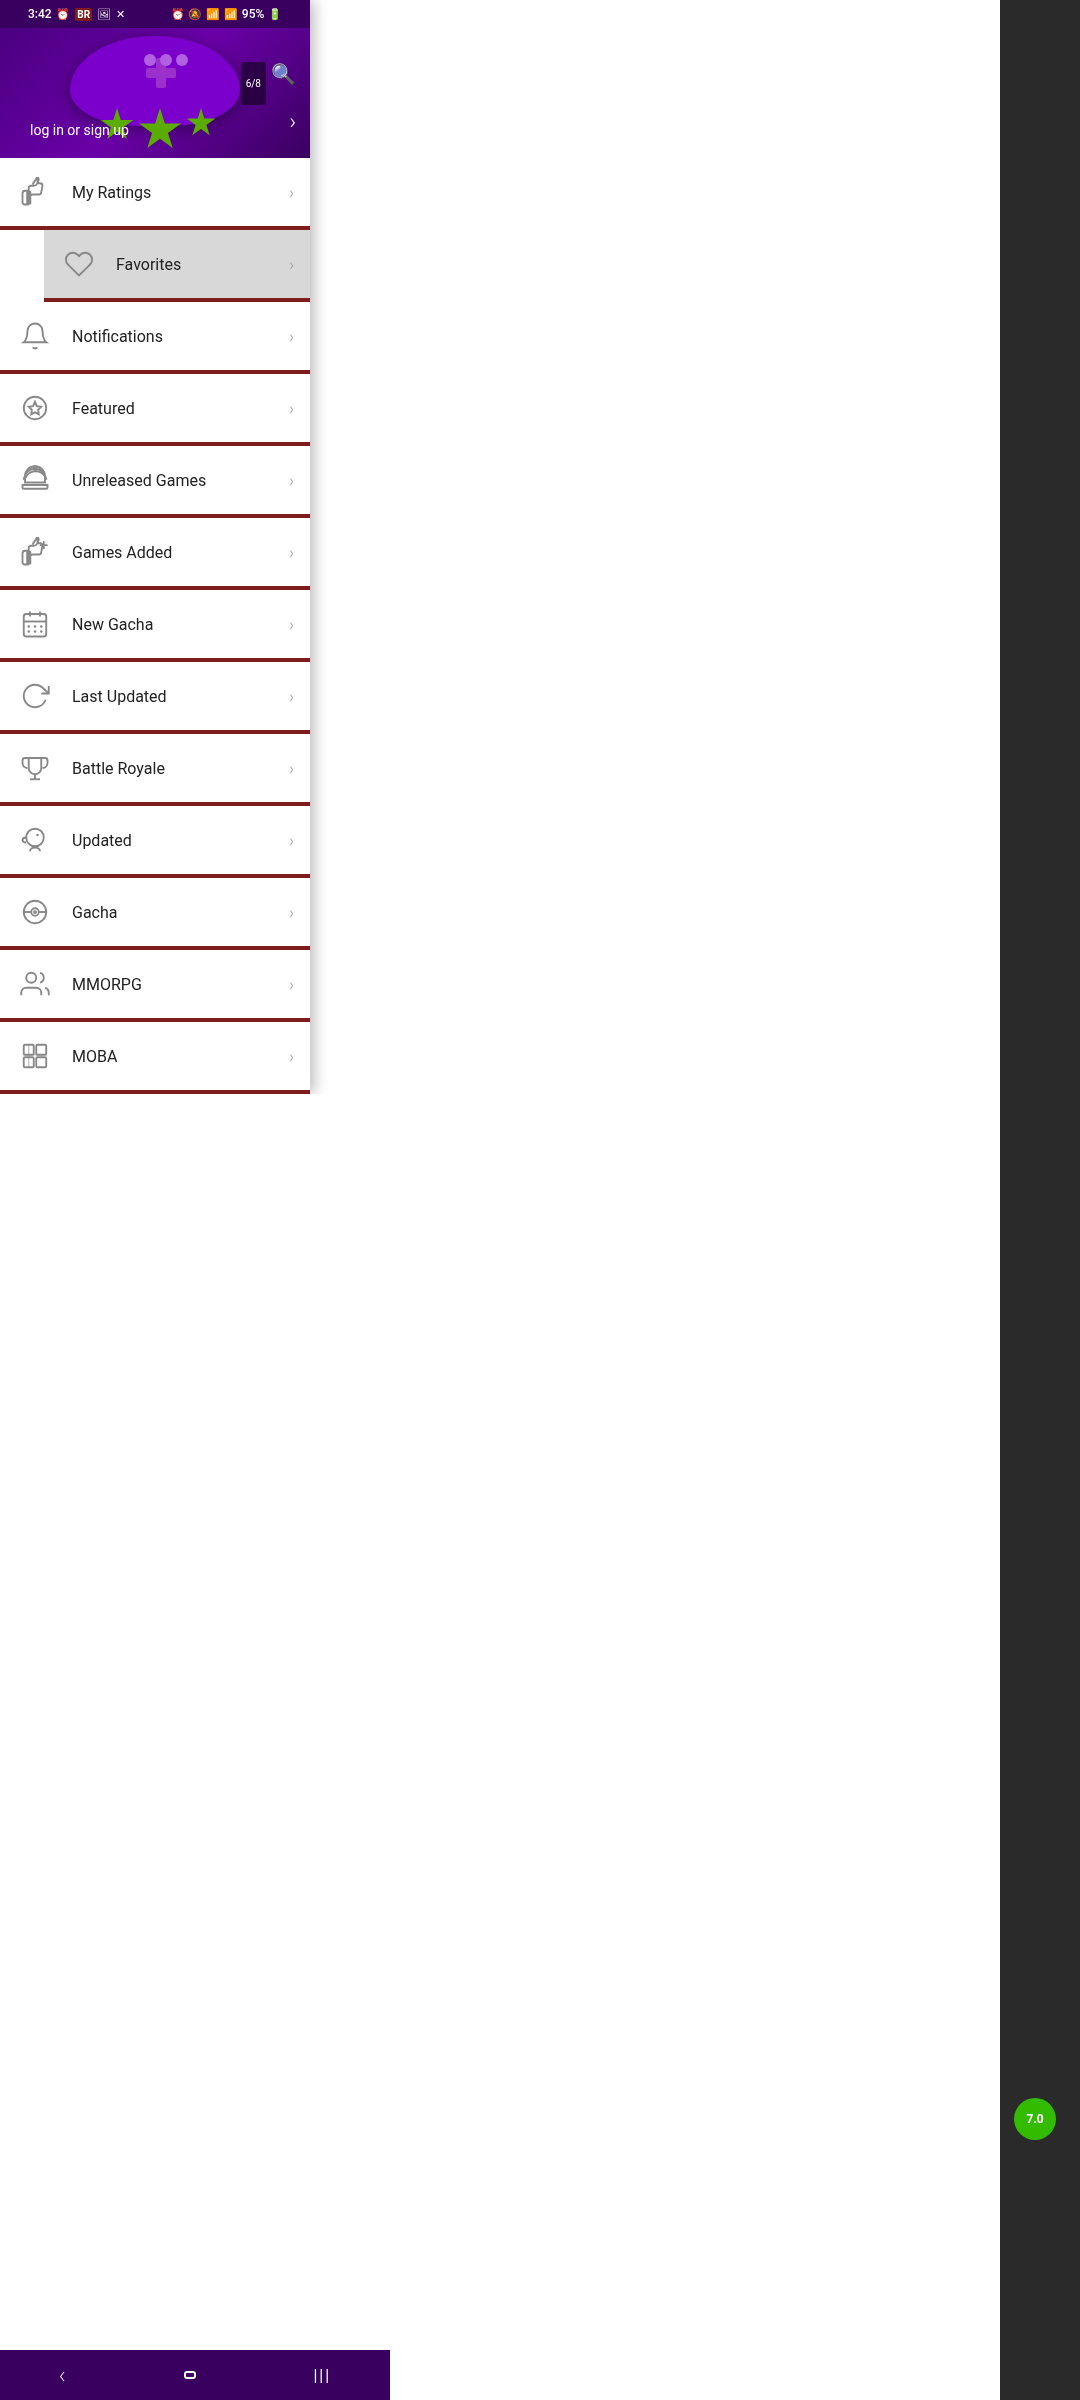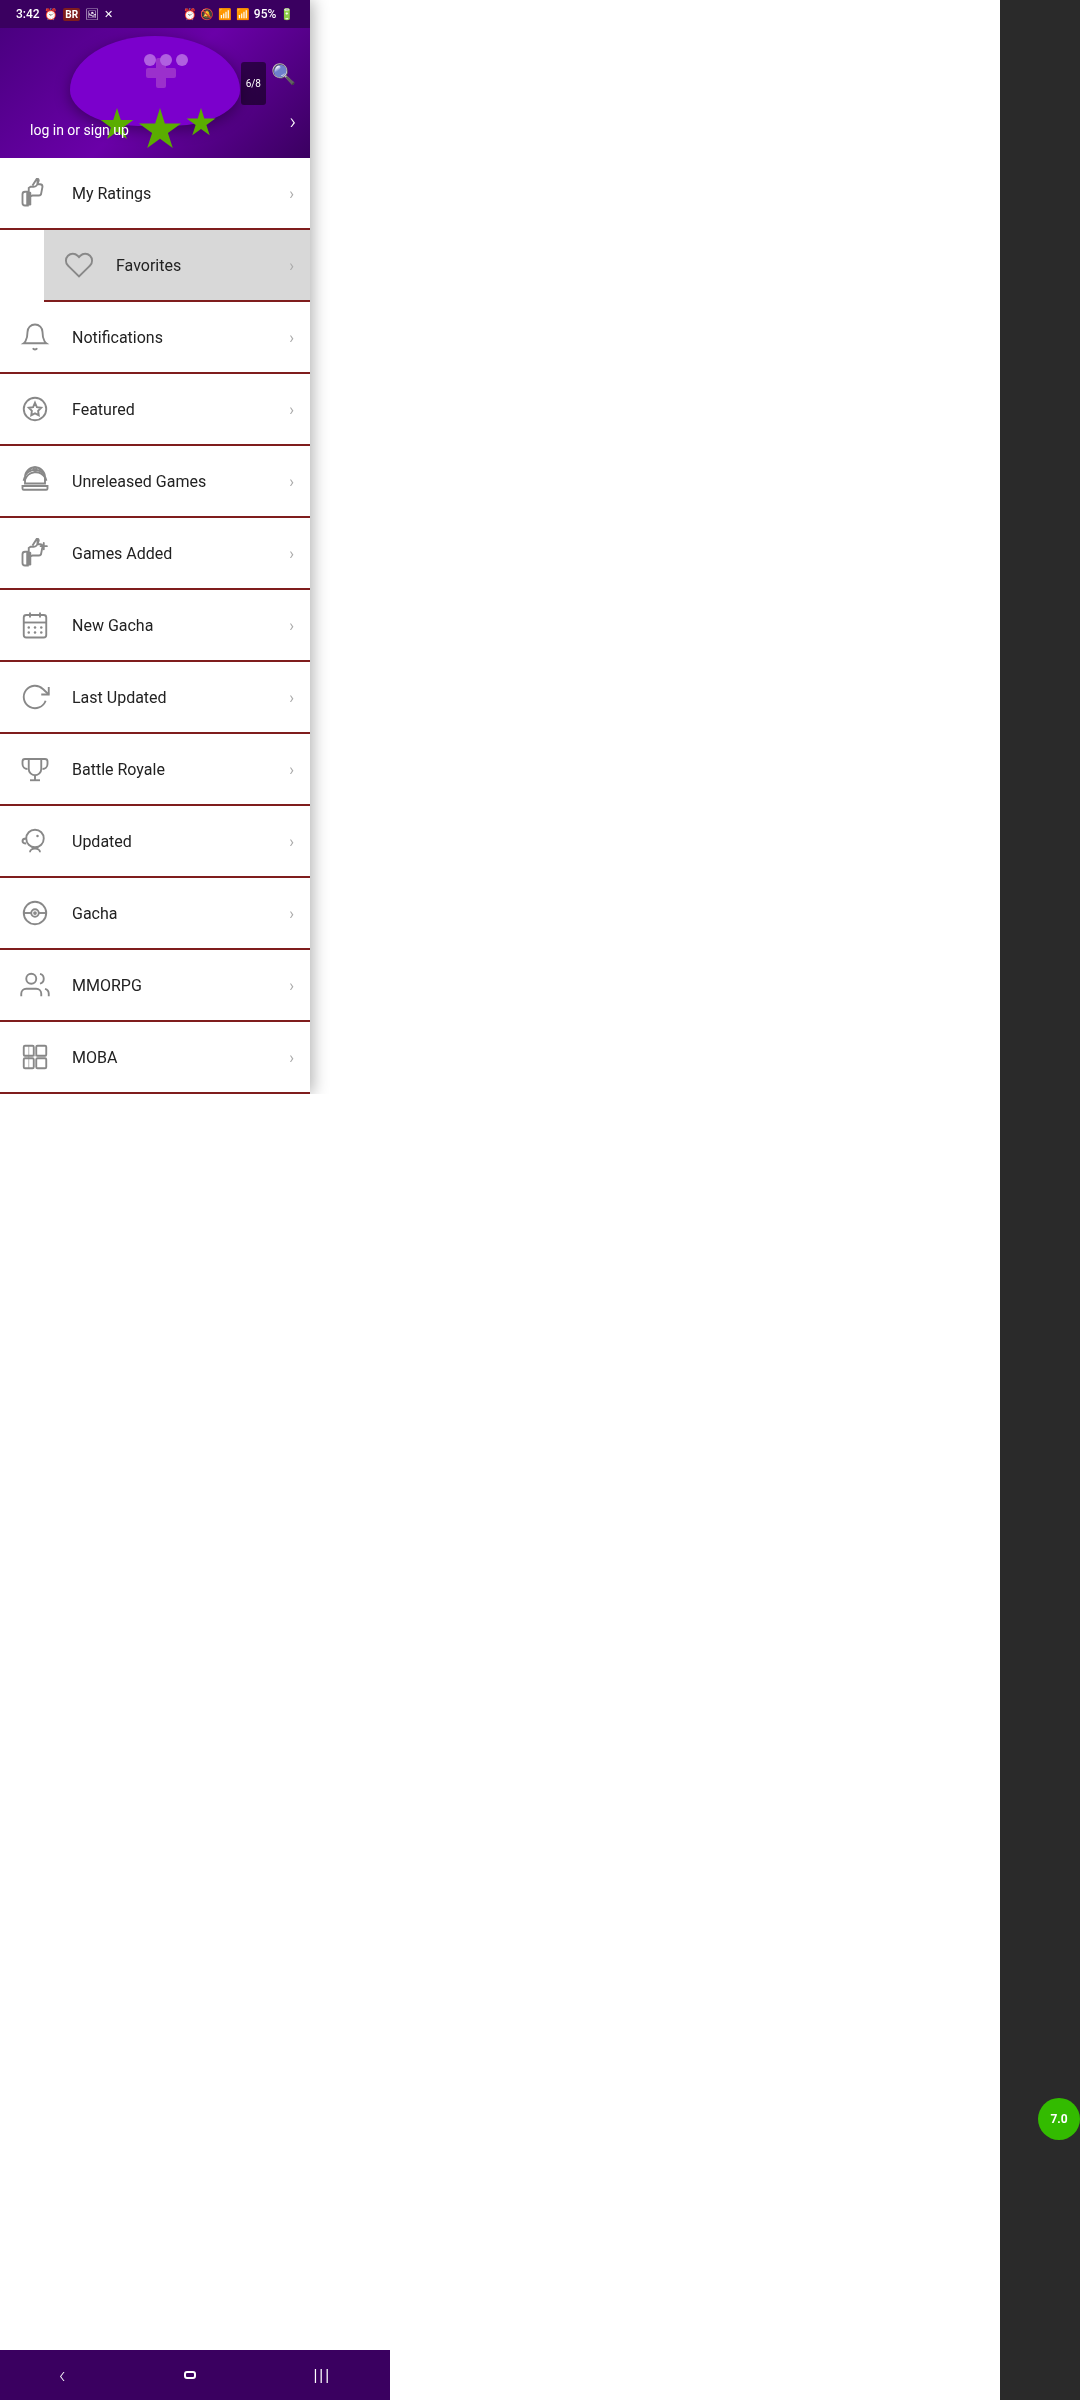--- a/index.html
+++ b/index.html
@@ -13,21 +13,21 @@
       position: relative;
     }
 
     
     .status-bar {
       background: #3a0060;
       color: #fff;
       display: flex;
       justify-content: space-between;
       align-items: center;
-      padding: 6px 16px;
+      padding: 6px 28px;
       font-size: 12px;
       font-weight: 500;
       height: 28px;
     }
     .status-left { display: flex; align-items: center; gap: 5px; }
     .status-right { display: flex; align-items: center; gap: 4px; }
 
     
     .header-banner {
       background: linear-gradient(135deg, #4a0080, #6a00a8, #3a0060);
@@ -145,21 +145,21 @@
     
     .menu-list {
       background: #fff;
       width: 100%;
     }
     .menu-item {
       display: flex;
       align-items: center;
       padding: 0 16px;
       height: 72px;
-      border-bottom: 2px solid #7f1d1d;
+      border-bottom: 4px solid #7f1d1d;
       cursor: pointer;
       background: #fff;
       position: relative;
     }
     .menu-item.active {
       background: #d8d8d8;
       margin-left: 44px;
     }
     .menu-icon {
       width: 38px;
@@ -216,21 +216,21 @@
       top: 0;
       right: 0;
       width: 80px;
       height: 100%;
       background: #2a2a2a;
       z-index: 0;
     }
     .right-score-badge {
       position: absolute;
       bottom: 260px;
-      right: 0;
+      right: 24px;
       width: 42px;
       height: 42px;
       background: #33bb00;
       border-radius: 50%;
       display: flex;
       align-items: center;
       justify-content: center;
       color: #fff;
       font-size: 12px;
       font-weight: bold;

